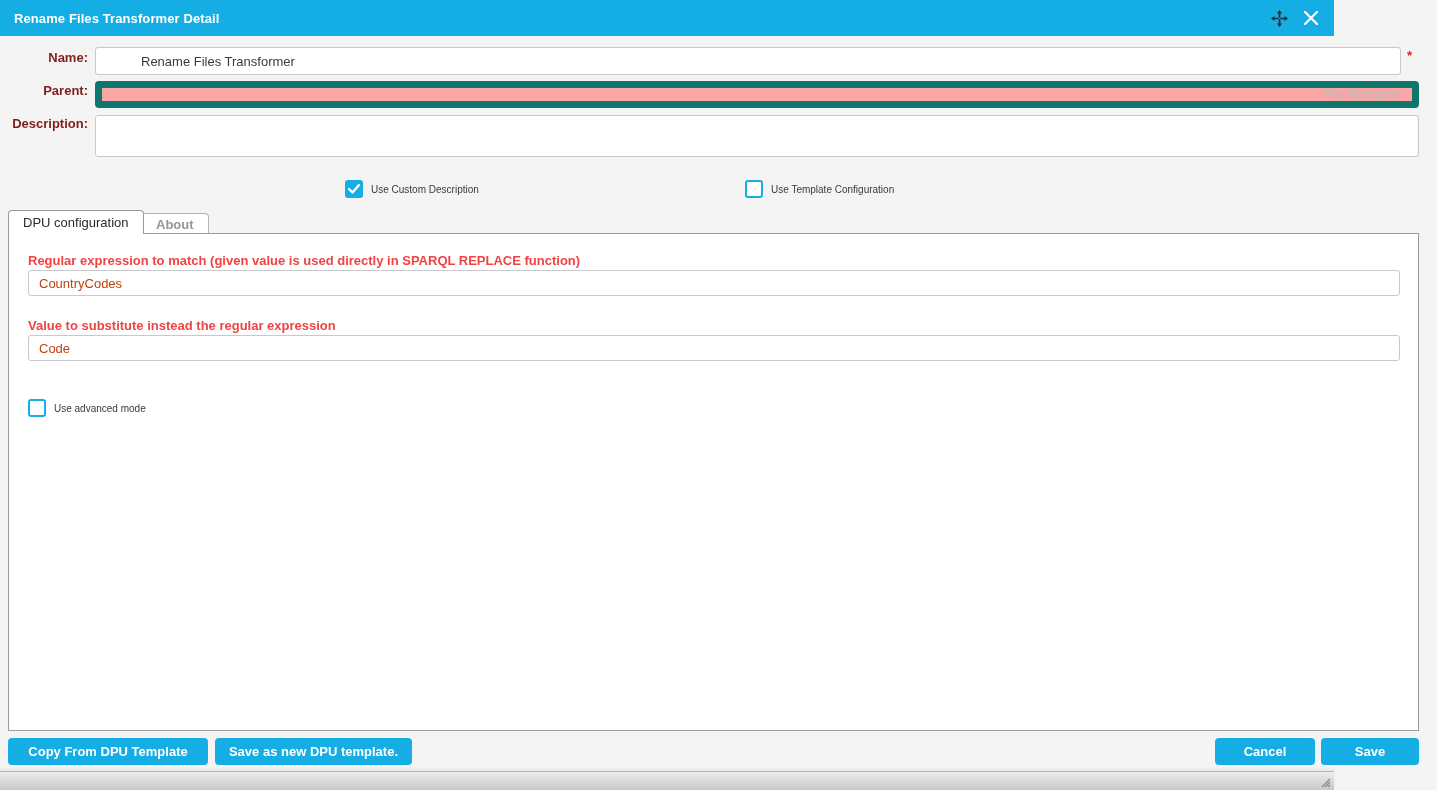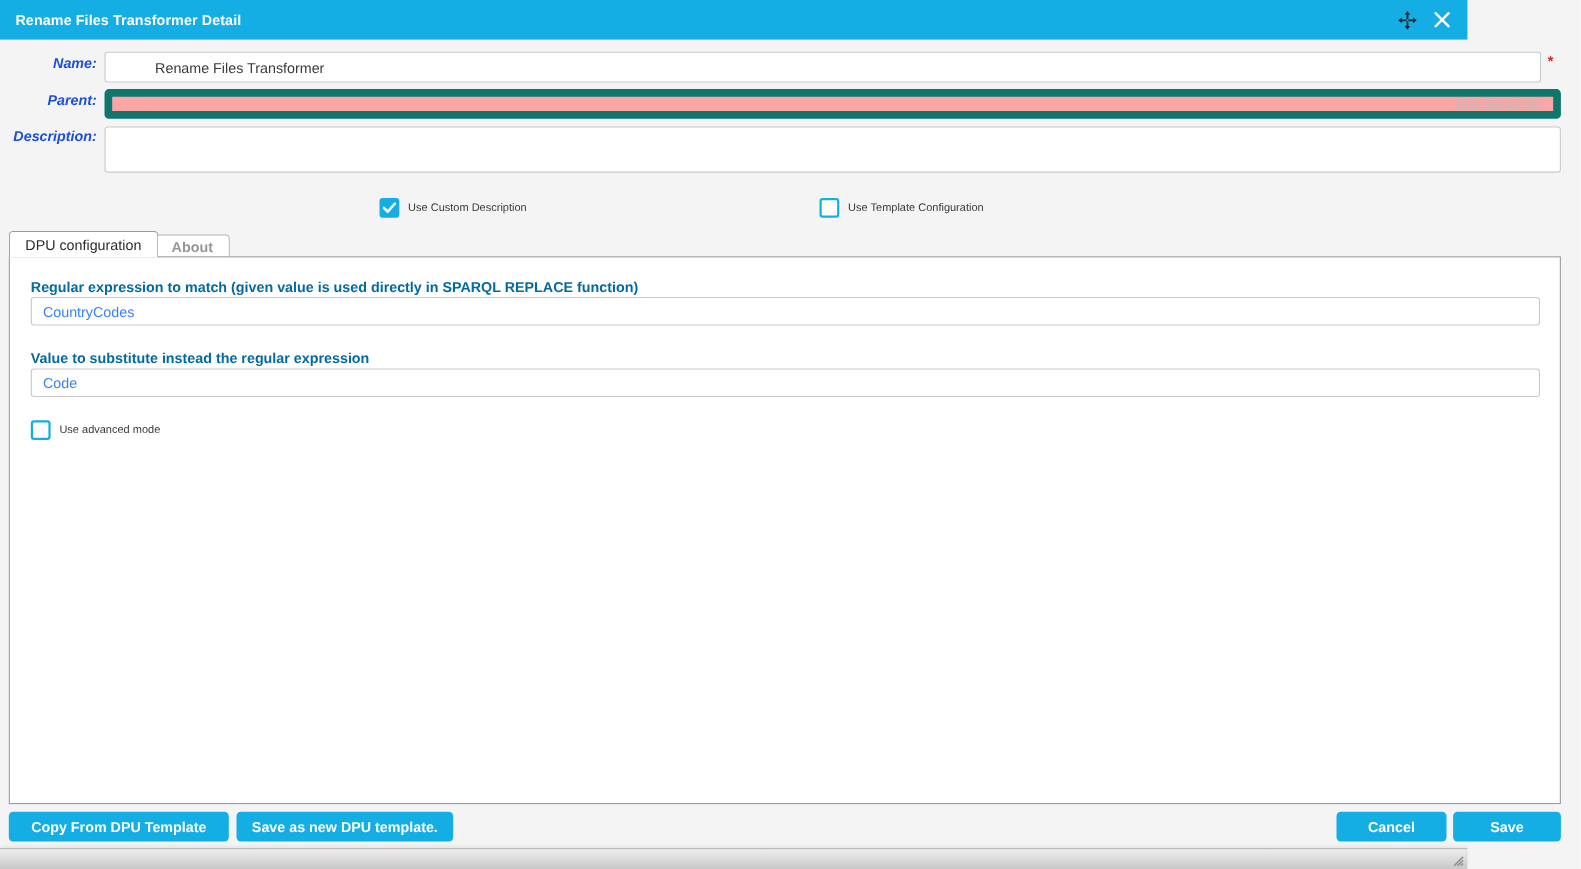--- a/index.html
+++ b/index.html
@@ -22,21 +22,21 @@
   .titlebar-title {
     color: #ffffff; font-weight: bold; font-size: 13px;
     letter-spacing: 0.1px;
   }
   .titlebar-actions { margin-left: auto; display: flex; align-items: center; gap: 14px; }
   .tb-icon { width: 18px; height: 18px; display: flex; align-items: center; justify-content: center; cursor: pointer; }
 
   
   .form-label {
     position: absolute; left: 0; width: 88px; text-align: right;
-    font-size: 13px; font-weight: bold; color: #1d4ed8; font-style: italic;
+    font-size: 13px; font-weight: bold; color: #7f1d1d;
   }
   .lbl-name { top: 50px; }
   .lbl-parent { top: 83px; padding-left: 35px; }
   .lbl-description { top: 116px; }
 
   .txt-input {
     position: absolute; left: 95px;
     height: 28px; border: 1px solid #c9c9c9; border-radius: 3px;
     background: #ffffff; font-family: inherit; font-size: 13px; color: #3a3a3a;
     padding: 0 10px; outline: none;
@@ -87,33 +87,33 @@
     left: 141px; top: 213px; height: 21px; z-index: 1;
     color: #969696; font-weight: bold; border-color: #b4b4b4;
   }
 
   
   .tab-panel {
     position: absolute; left: 8px; top: 233px; width: 1411px; height: 498px;
     background: #ffffff; border: 1px solid #9b9b9b; z-index: 2;
   }
   .panel-label {
-    position: absolute; left: 19px; font-size: 13px; font-weight: bold; color: #0369a1;
+    position: absolute; left: 19px; font-size: 13px; font-weight: bold; color: #ef4444;
   }
   .lbl-regex { top: 19px; }
   .lbl-substitute { top: 84px; }
   .panel-input {
     position: absolute; left: 19px; width: 1372px; height: 26px;
     border: 1px solid #c9c9c9; border-radius: 3px; background: #fff;
-    font-family: inherit; font-size: 13px; color: #3b82f6;
+    font-family: inherit; font-size: 13px; color: #c2410c;
     padding: 0 10px; outline: none;
   }
   .input-regex { top: 36px; }
   .input-substitute { top: 101px; }
-  .cb-advanced { left: 19px; top: 148px; position: absolute; }
+  .cb-advanced { left: 19px; top: 165px; position: absolute; }
 
   
   .btn {
     position: absolute; top: 738px; height: 27px;
     background: #14aee5; border: none; border-radius: 4px;
     color: #ffffff; font-family: inherit; font-size: 13px; font-weight: bold;
     cursor: pointer; text-align: center;
   }
   .btn-copy-template { left: 8px; width: 200px; }
   .btn-save-template { left: 215px; width: 197px; }

